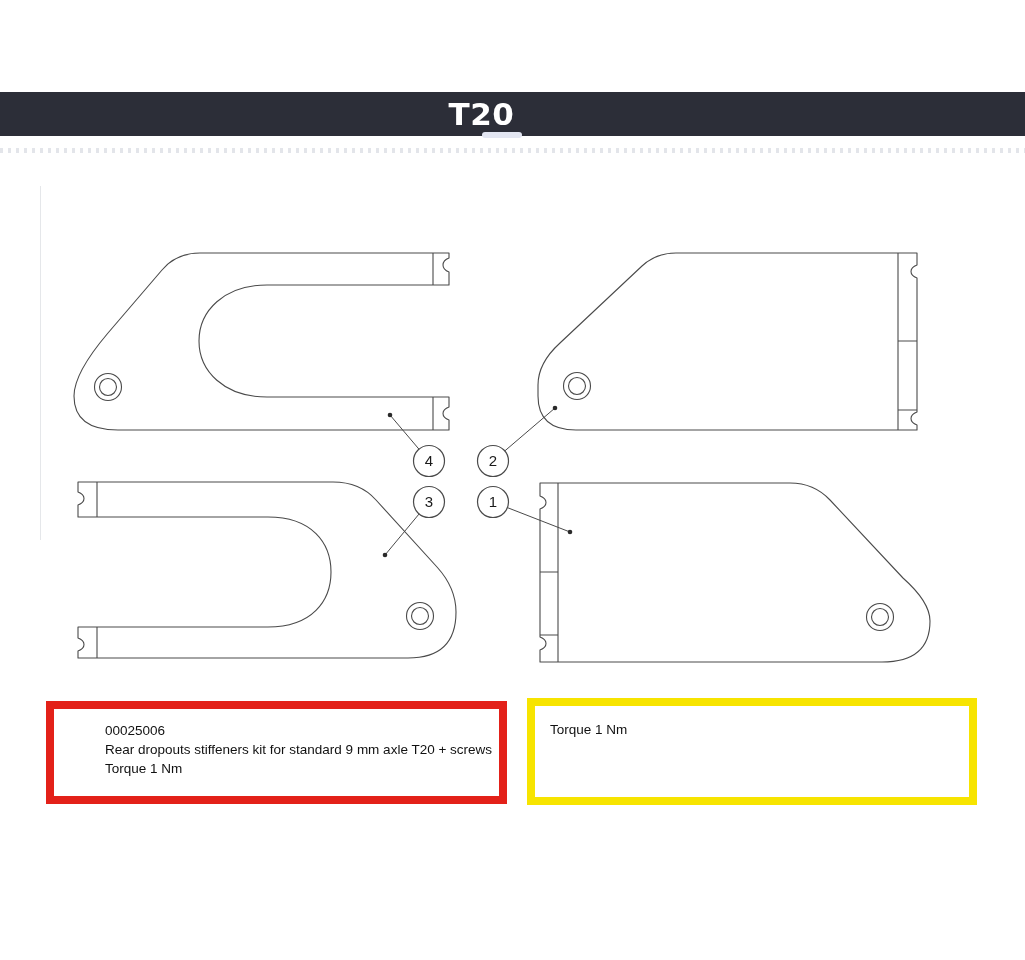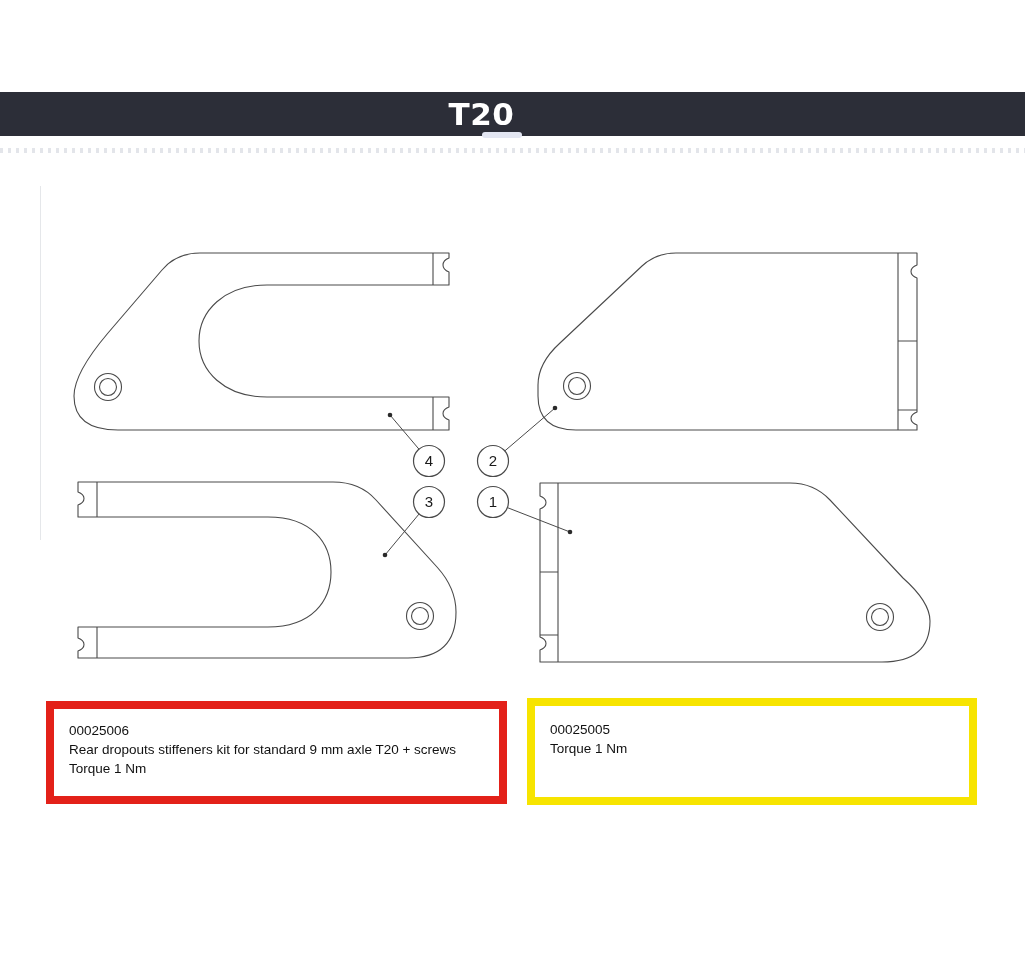--- a/index.html
+++ b/index.html
@@ -189,28 +189,27 @@
       <text class="callout-num" x="429" y="507">3</text>
 
       <circle class="callout-circle" cx="493" cy="461" r="15.5"></circle>
       <text class="callout-num" x="493" y="466">2</text>
 
       <circle class="callout-circle" cx="493" cy="502" r="15.5"></circle>
       <text class="callout-num" x="493" y="507">1</text>
     </g>
   </svg>
 
-  <div class="product-box box-red" style="border-color: rgb(227, 33, 25);">
+  <div class="product-box box-red" style="border-color: rgb(227, 33, 25); padding-left: 36px;">
     <div class="inner">
       <div>00025006</div>
       <div>Rear dropouts stiffeners kit for standard 9 mm axle T20 + screws</div>
       <div>Torque 1 Nm</div>
     </div>
   </div>
 
   <div class="product-box box-yellow" style="border-color: rgb(247, 228, 0);">
     <div class="inner">
-      <div>00025005</div>
       <div>Torque 1 Nm</div>
     </div>
   </div>
 
 </div>
 
 </body></html>

